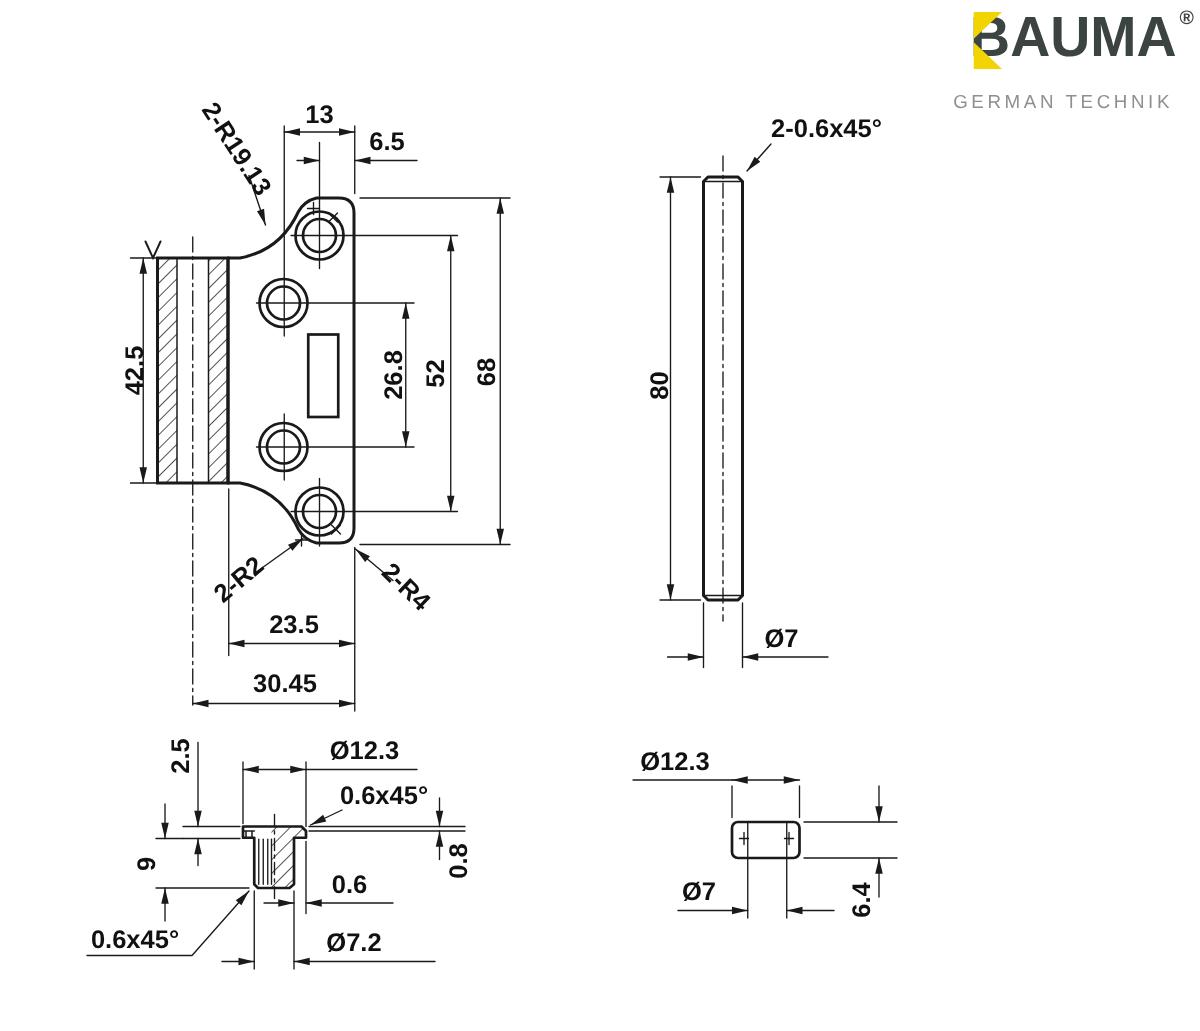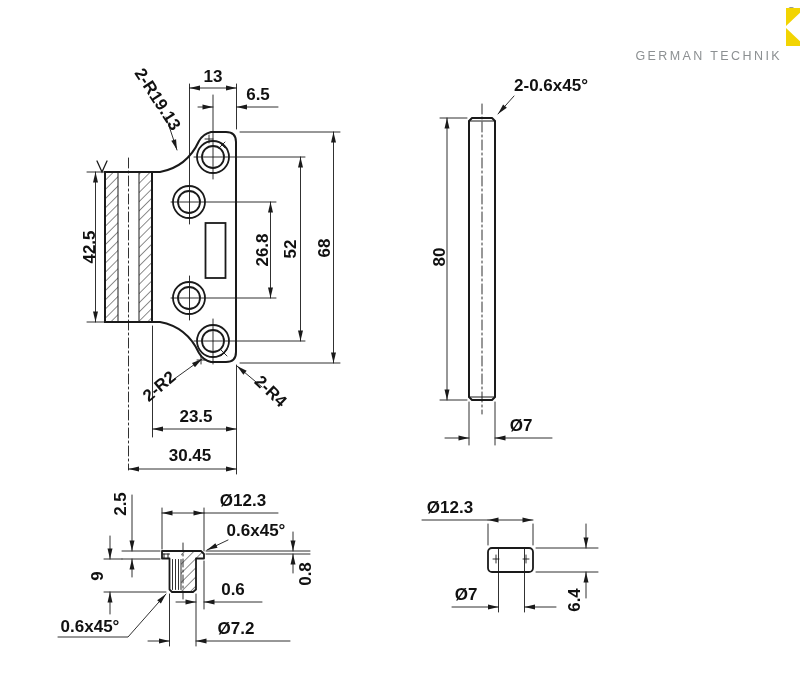--- a/index.html
+++ b/index.html
@@ -9,33 +9,34 @@
   svg text.dim{font-family:"Liberation Sans","DejaVu Sans",sans-serif;
                font-size:17px;font-weight:bold;fill:#111;}
   
   .logo{position:absolute;left:584px;top:5px;width:212px;}
   .brand-row{position:relative;display:flex;align-items:flex-start;justify-content:flex-end;height:44px;}
   .brand-mark{position:relative;z-index:2;margin-right:-22px;margin-top:3px;}
   .brand-text{position:relative;z-index:1;font-size:37px;line-height:40px;font-weight:bold;
               letter-spacing:0px;color:#3c4442;transform:scaleY(1.02);}
   .reg{font-size:13px;font-weight:bold;color:#3c4442;margin-left:2px;line-height:14px;}
   .tagline{text-align:right;font-size:12.5px;letter-spacing:2.4px;color:#8c9092;
-           margin-top:0px;padding-right:14px;white-space:nowrap;}
+           margin-top:12px;padding-right:14px;white-space:nowrap;}
 </style>
 </head>
 <body>
 
 <div id="sheet">
 
   <div class="logo">
     <div class="brand-row">
       <svg class="brand-mark" width="20" height="38" viewBox="0 0 20 38">
         <polygon points="0,0 19,0 0,18" fill="#f2d402"></polygon>
         <polygon points="0,38 19,38 0,20" fill="#f2d402"></polygon>
       </svg>
+      <span class="brand-text">BAUMA</span>
       <span class="reg">®</span>
     </div>
     <div class="tagline">GERMAN TECHNIK</div>
   </div>
 
   <svg width="800" height="687" viewBox="0 0 800 687" stroke="#1a1a1a" fill="none" stroke-linecap="round">
     <defs>
       <marker id="arrE" markerWidth="12" markerHeight="7" refX="11" refY="3.5" orient="auto" markerUnits="userSpaceOnUse">
         <path d="M11,3.5 L0.5,1 L0.5,6 Z" fill="#1a1a1a" stroke="none"></path>
       </marker>

